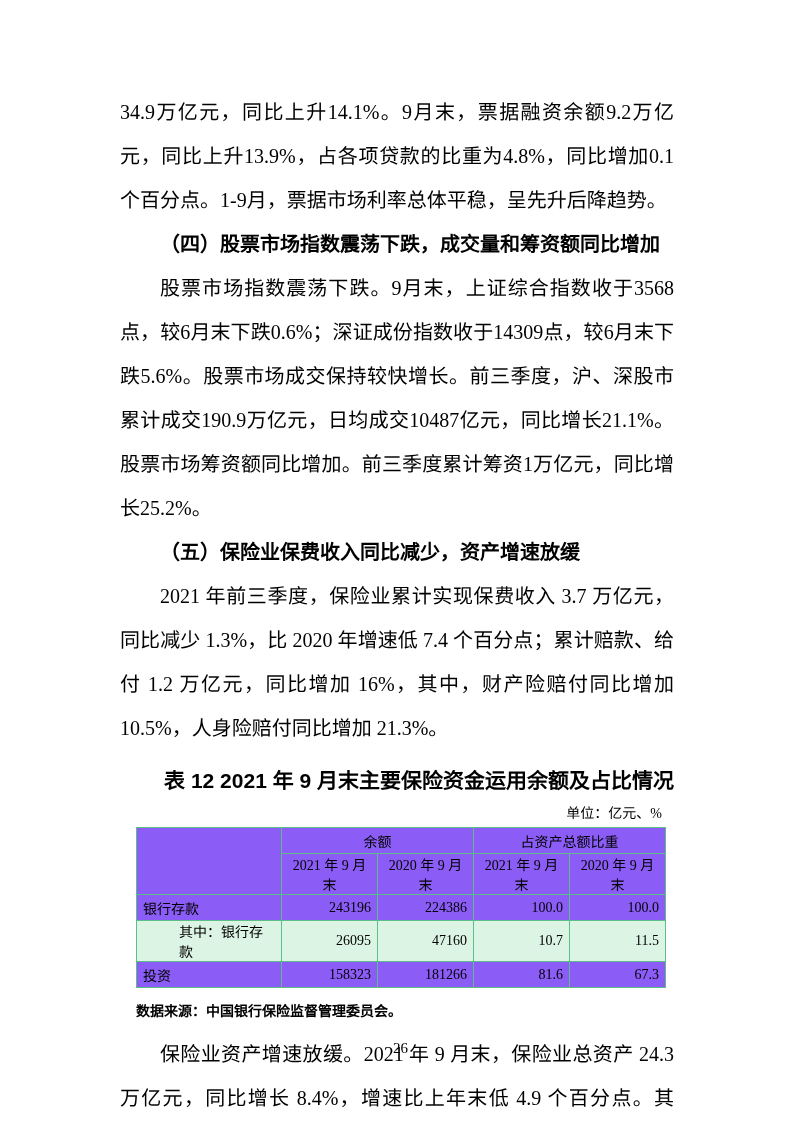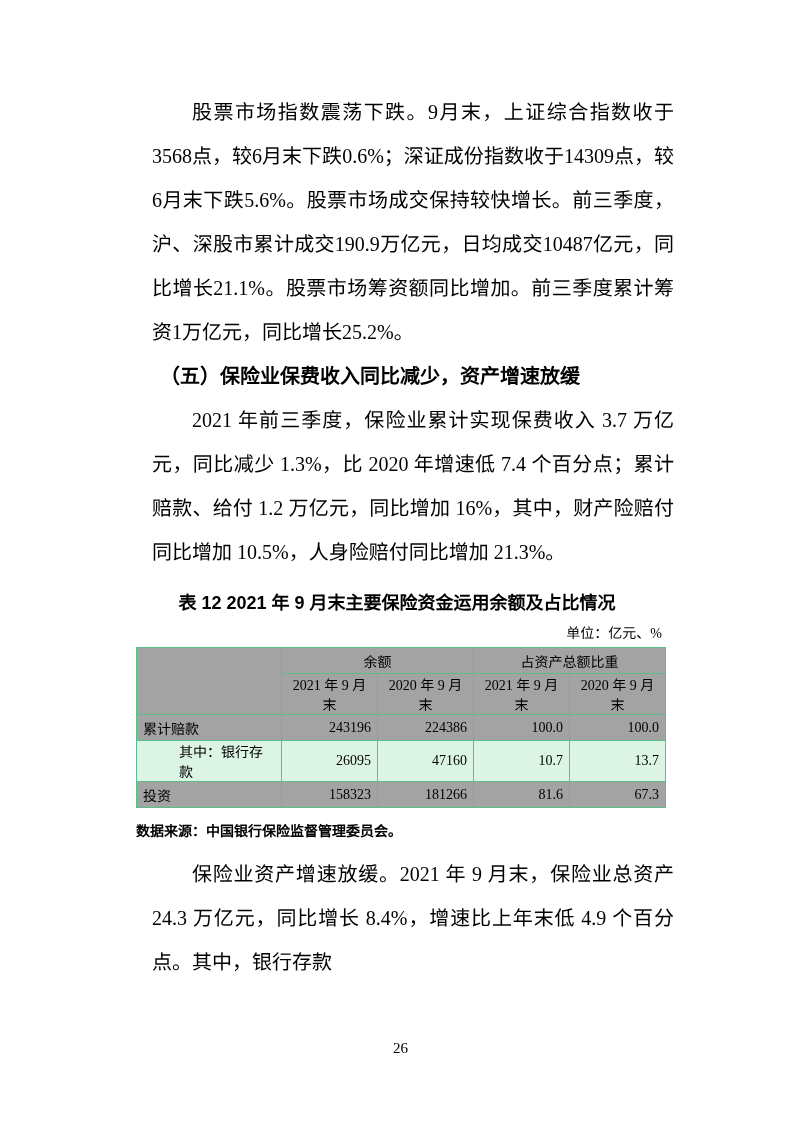--- a/index.html
+++ b/index.html
@@ -19,54 +19,54 @@
     top: 90px;
     width: 554px;
   }
   .body-text {
     margin: 0;
     font-size: 20px;
     line-height: 44px;
     text-align: justify;
     text-justify: inter-ideograph;
   }
-  .indent { text-indent: 2em; margin-left: 32px; }
+  .indent { text-indent: 2em; }
   .heading {
     margin: 0;
     font-size: 20px;
     line-height: 44px;
     font-weight: bold;
     text-indent: 2em;
     font-family: "Liberation Sans", "DejaVu Sans", sans-serif;
   }
   .table-title {
     margin-top: 14px;
-    font-size: 18px;
+    font-size: 21px;
     font-weight: bold;
-    text-align: center;
+    text-align: right;
     font-family: "Liberation Sans", "DejaVu Sans", sans-serif;
   }
   .table-unit {
     margin: 8px 12px 5px 0;
     font-size: 14px;
     text-align: right;
   }
   table.data-table {
     margin-left: 16px;
     width: 528px;
     border-collapse: collapse;
     table-layout: fixed;
   }
   .data-table th, .data-table td {
     border: 1px solid var(--table_border, #5cbd86);
     height: 26px;
     padding: 0 6px;
     font-weight: normal;
     font-size: 14px;
-    background: #a3a3a3;
+    background: #8b5cf6;
   }
   .col-label { width: 145px; }
   .col-num   { width: 96px; }
   .group-cell { background: var(--table_fill, #dbf4e3); text-align: center; }
   .corner-cell { background: #ffffff; }
   .col-cell { text-align: center; font-size: 13px; padding: 0 2px; }
   .label-cell { text-align: left; }
   .pad-0 { padding-left: 5px; }
   .pad-1 { padding-left: 26px; }
   .pad-2 { padding-left: 66px; }
@@ -87,21 +87,23 @@
     text-align: center;
     font-size: 15px;
     padding-left: 8px;
   }
 </style>
 </head>
 <body>
 
 <main class="content">
 
+  <p class="body-text">34.9万亿元，同比上升14.1%。9月末，票据融资余额9.2万亿元，同比上升13.9%，占各项贷款的比重为4.8%，同比增加0.1个百分点。1-9月，票据市场利率总体平稳，呈先升后降趋势。</p>
 
+  <p class="heading">（四）股票市场指数震荡下跌，成交量和筹资额同比增加</p>
 
   <p class="body-text indent">股票市场指数震荡下跌。9月末，上证综合指数收于3568点，较6月末下跌0.6%；深证成份指数收于14309点，较6月末下跌5.6%。股票市场成交保持较快增长。前三季度，沪、深股市累计成交190.9万亿元，日均成交10487亿元，同比增长21.1%。股票市场筹资额同比增加。前三季度累计筹资1万亿元，同比增长25.2%。</p>
 
   <p class="heading">（五）保险业保费收入同比减少，资产增速放缓</p>
 
   <p class="body-text indent">2021 年前三季度，保险业累计实现保费收入 3.7 万亿元，同比减少 1.3%，比 2020 年增速低 7.4 个百分点；累计赔款、给付 1.2 万亿元，同比增加 16%，其中，财产险赔付同比增加 10.5%，人身险赔付同比增加 21.3%。</p>
 
   <div class="table-title">表 12  2021 年 9 月末主要保险资金运用余额及占比情况</div>
 
   <div class="table-unit">单位：亿元、%</div>
@@ -122,32 +124,32 @@
       </tr>
       <tr>
         <th class="col-cell">2021 年 9 月末</th>
         <th class="col-cell">2020 年 9 月末</th>
         <th class="col-cell">2021 年 9 月末</th>
         <th class="col-cell">2020 年 9 月末</th>
       </tr>
     </thead>
     <tbody>
       <tr>
-        <td class="label-cell pad-0">累计赔款</td>
+        <td class="label-cell pad-0">银行存款</td>
         <td class="num-cell">243196</td>
         <td class="num-cell">224386</td>
         <td class="num-cell">100.0</td>
         <td class="num-cell">100.0</td>
       </tr>
       <tr class="banded">
         <td class="label-cell pad-1">其中：银行存款</td>
         <td class="num-cell">26095</td>
         <td class="num-cell">47160</td>
         <td class="num-cell">10.7</td>
-        <td class="num-cell">13.7</td>
+        <td class="num-cell">11.5</td>
       </tr>
       <tr>
         <td class="label-cell pad-2">投资</td>
         <td class="num-cell">158323</td>
         <td class="num-cell">181266</td>
         <td class="num-cell">81.6</td>
         <td class="num-cell">67.3</td>
       </tr>
     </tbody>
   </table>

